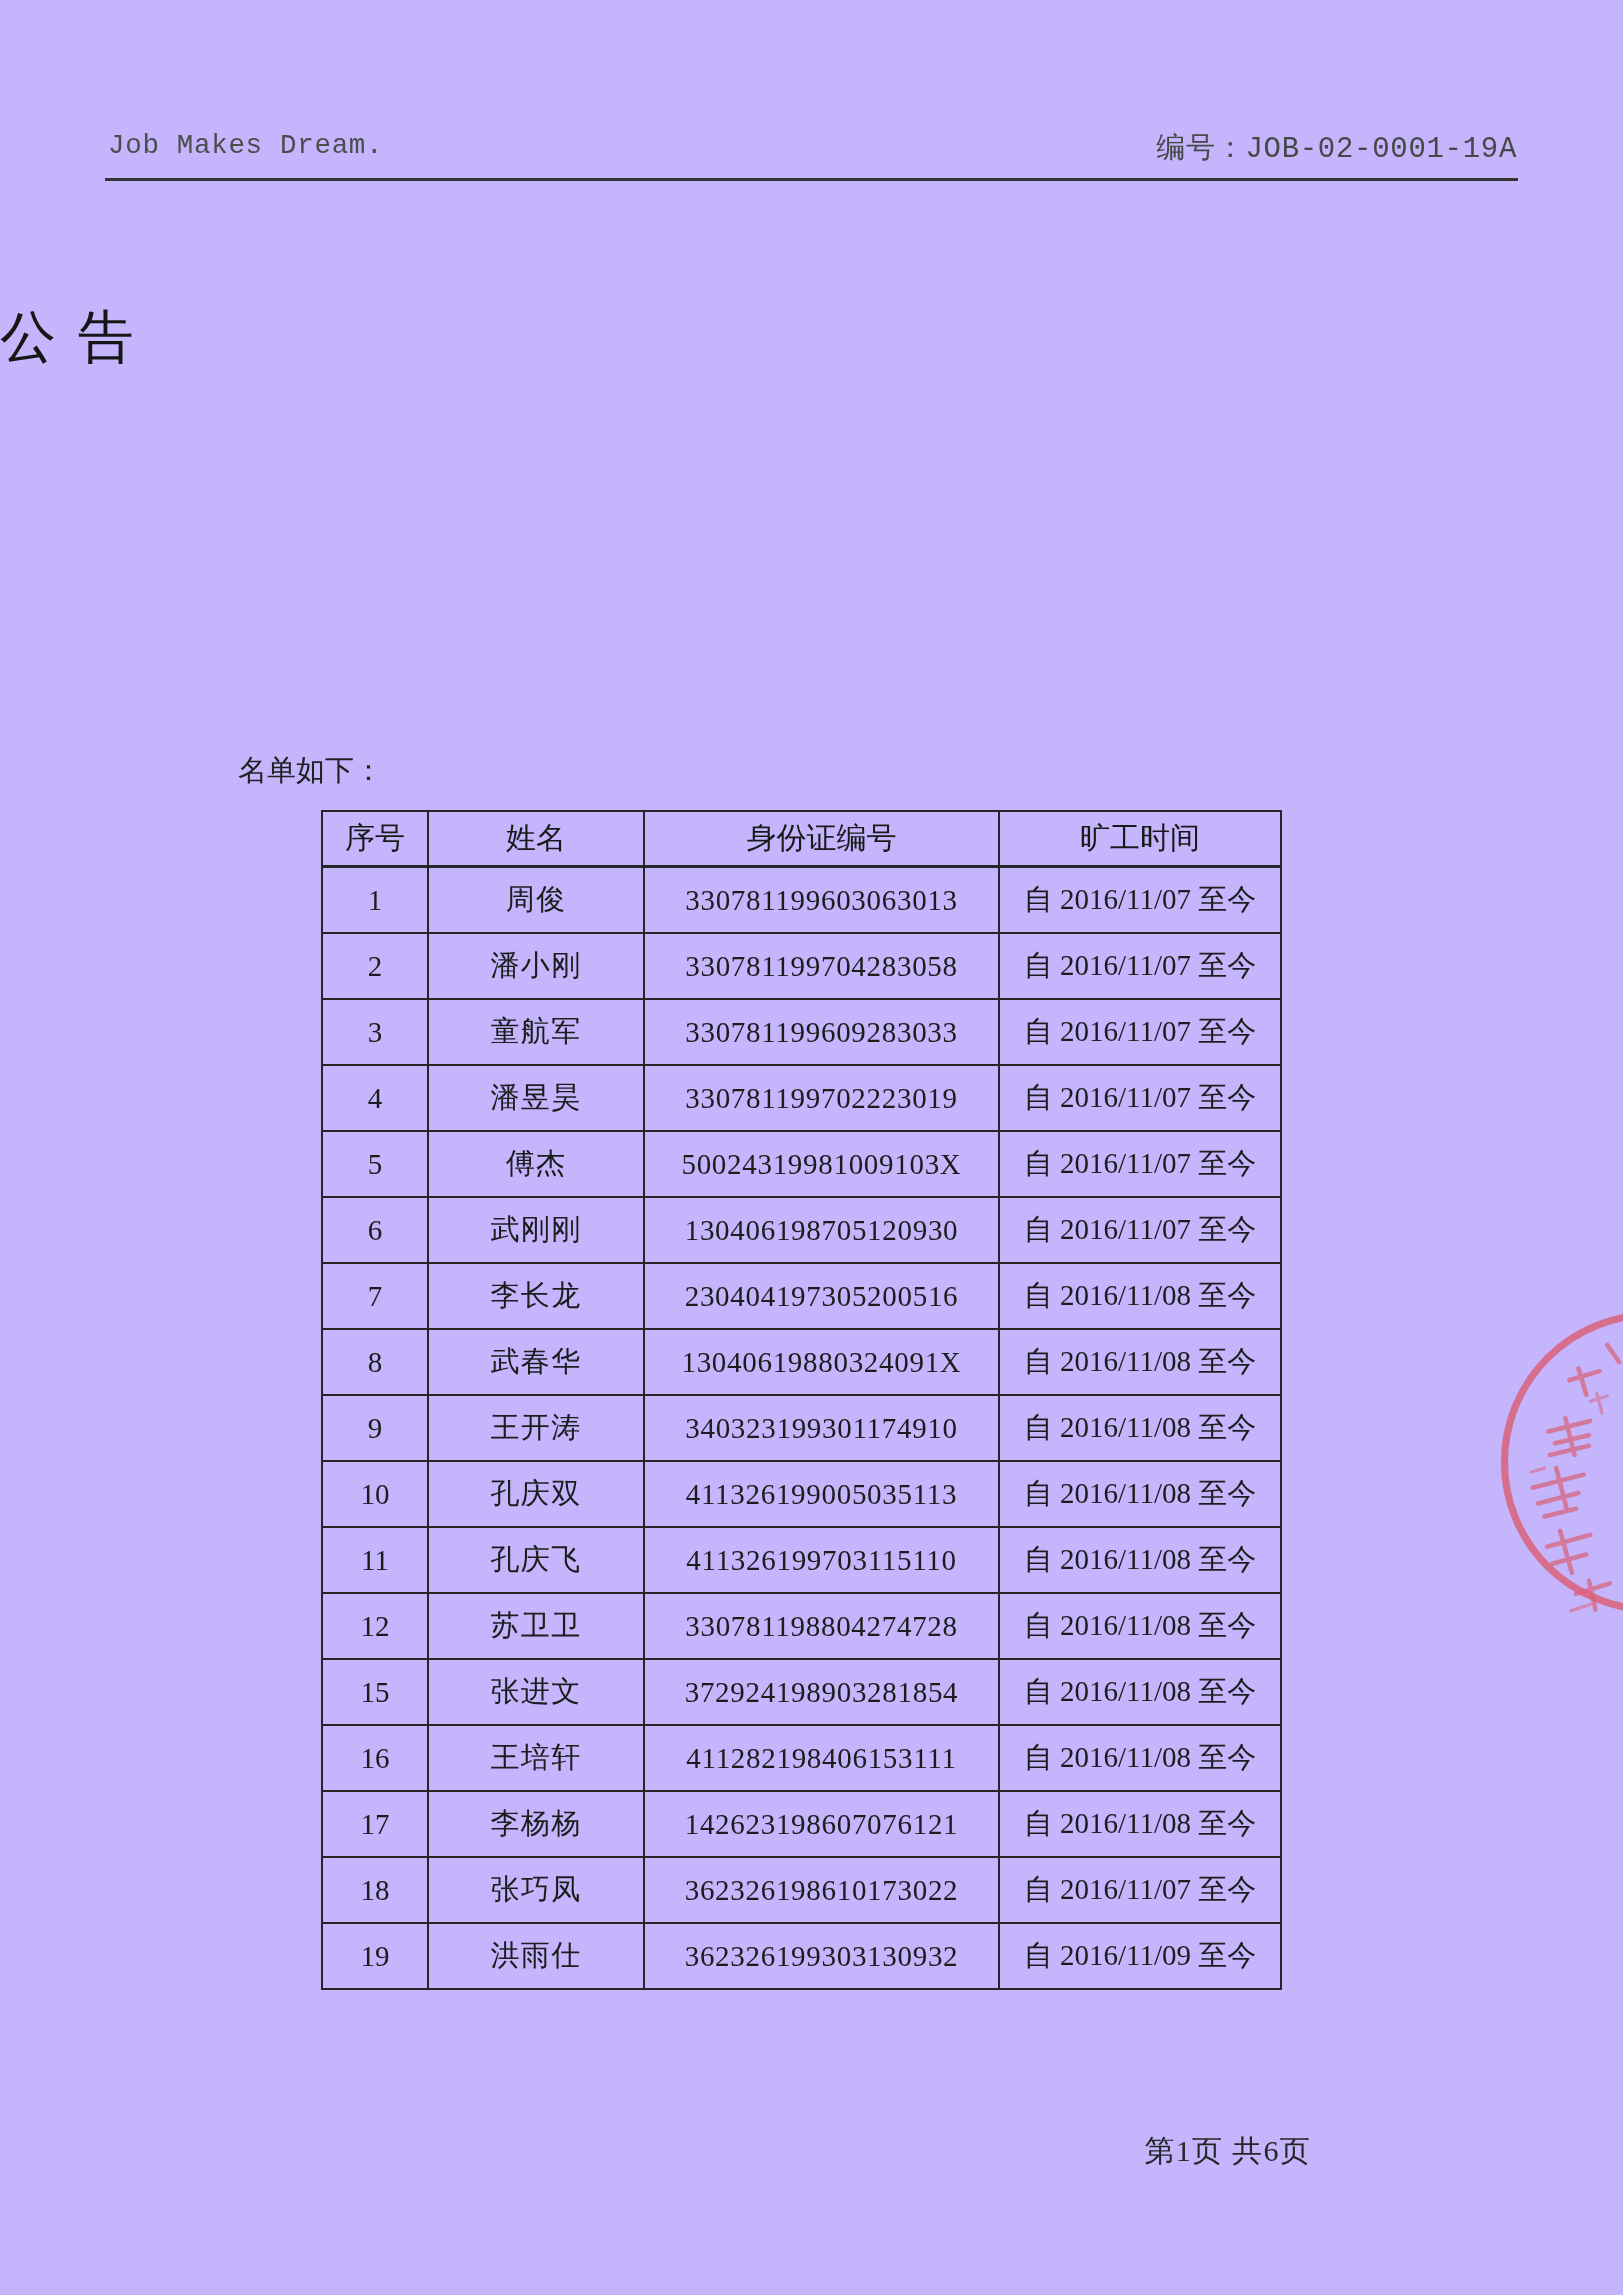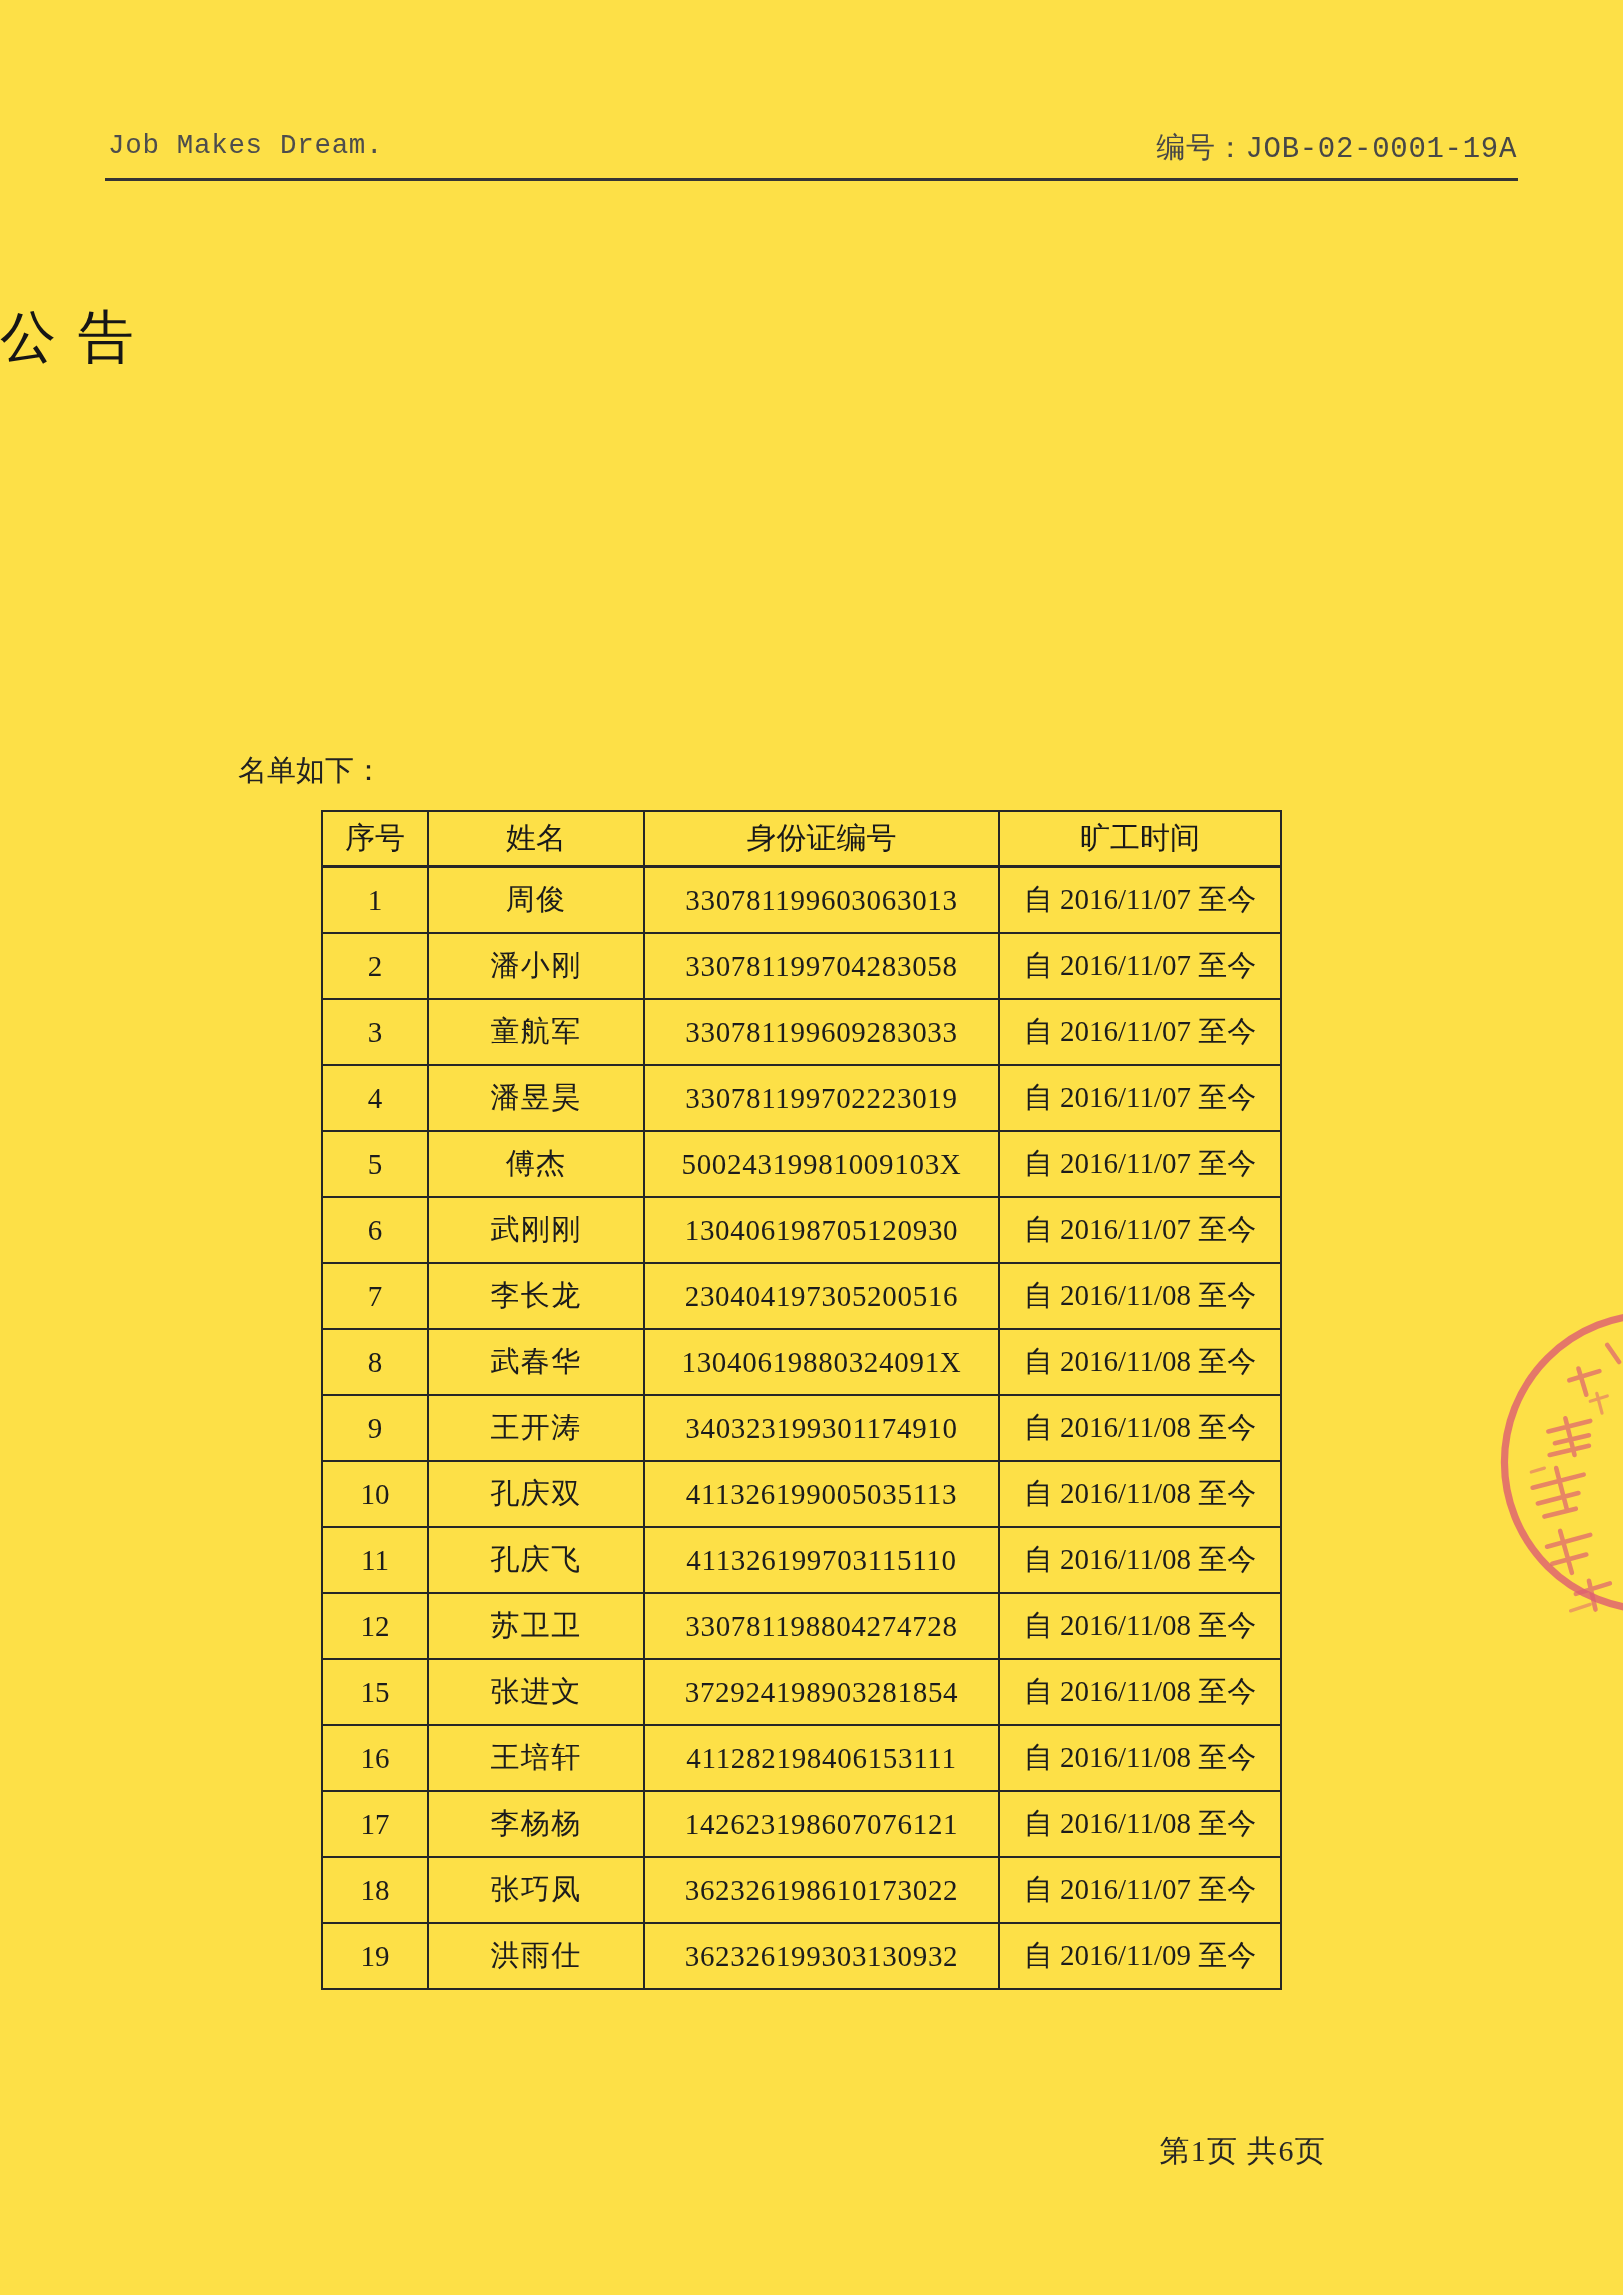--- a/index.html
+++ b/index.html
@@ -1,20 +1,20 @@
 <!DOCTYPE html>
 <html style="font-size:10.5px"><head>
 <meta charset="utf-8">
 <style>
   html,body{margin:0;padding:0;}
   body{background:#e9e9e9;}
   #page{
     position:relative;
     width:1623px;height:2295px;
-    background:#fde047;
+    background:#c4b5fd;
     overflow:hidden;
     font-family:"Liberation Serif","DejaVu Serif",serif;
     color:#1f1f1f;
   }
   
   .hdr-slogan{
     position:absolute;left:108px;top:130px;
     font-family:"Liberation Mono","DejaVu Sans Mono",monospace;
     font-size:27.5px;color:#4d4d4d;letter-spacing:0.7px;white-space:nowrap;
   }
@@ -61,21 +61,21 @@
     height:62px;text-align:center;vertical-align:middle;
     border-top-width:2.6px;border-bottom-width:2.6px;
     font-size:29px;color:#1c1c1c;
   }
   td.c-no{font-size:29px;}
   td.c-name{font-size:29px;letter-spacing:1.3px;}
   td.c-id{font-size:30px;letter-spacing:0.7px;}
   td.c-date{font-size:28px;}
   
   .footer-page{
-    position:absolute;right:297px;top:2131px;
+    position:absolute;right:312px;top:2131px;
     font-size:30px;color:#262626;white-space:nowrap;letter-spacing:1.3px;
   }
   
   .seal{position:absolute;left:1492px;top:1303px;width:131px;height:321px;}
 </style>
 </head>
 <body>
 
 <div id="page">
 

